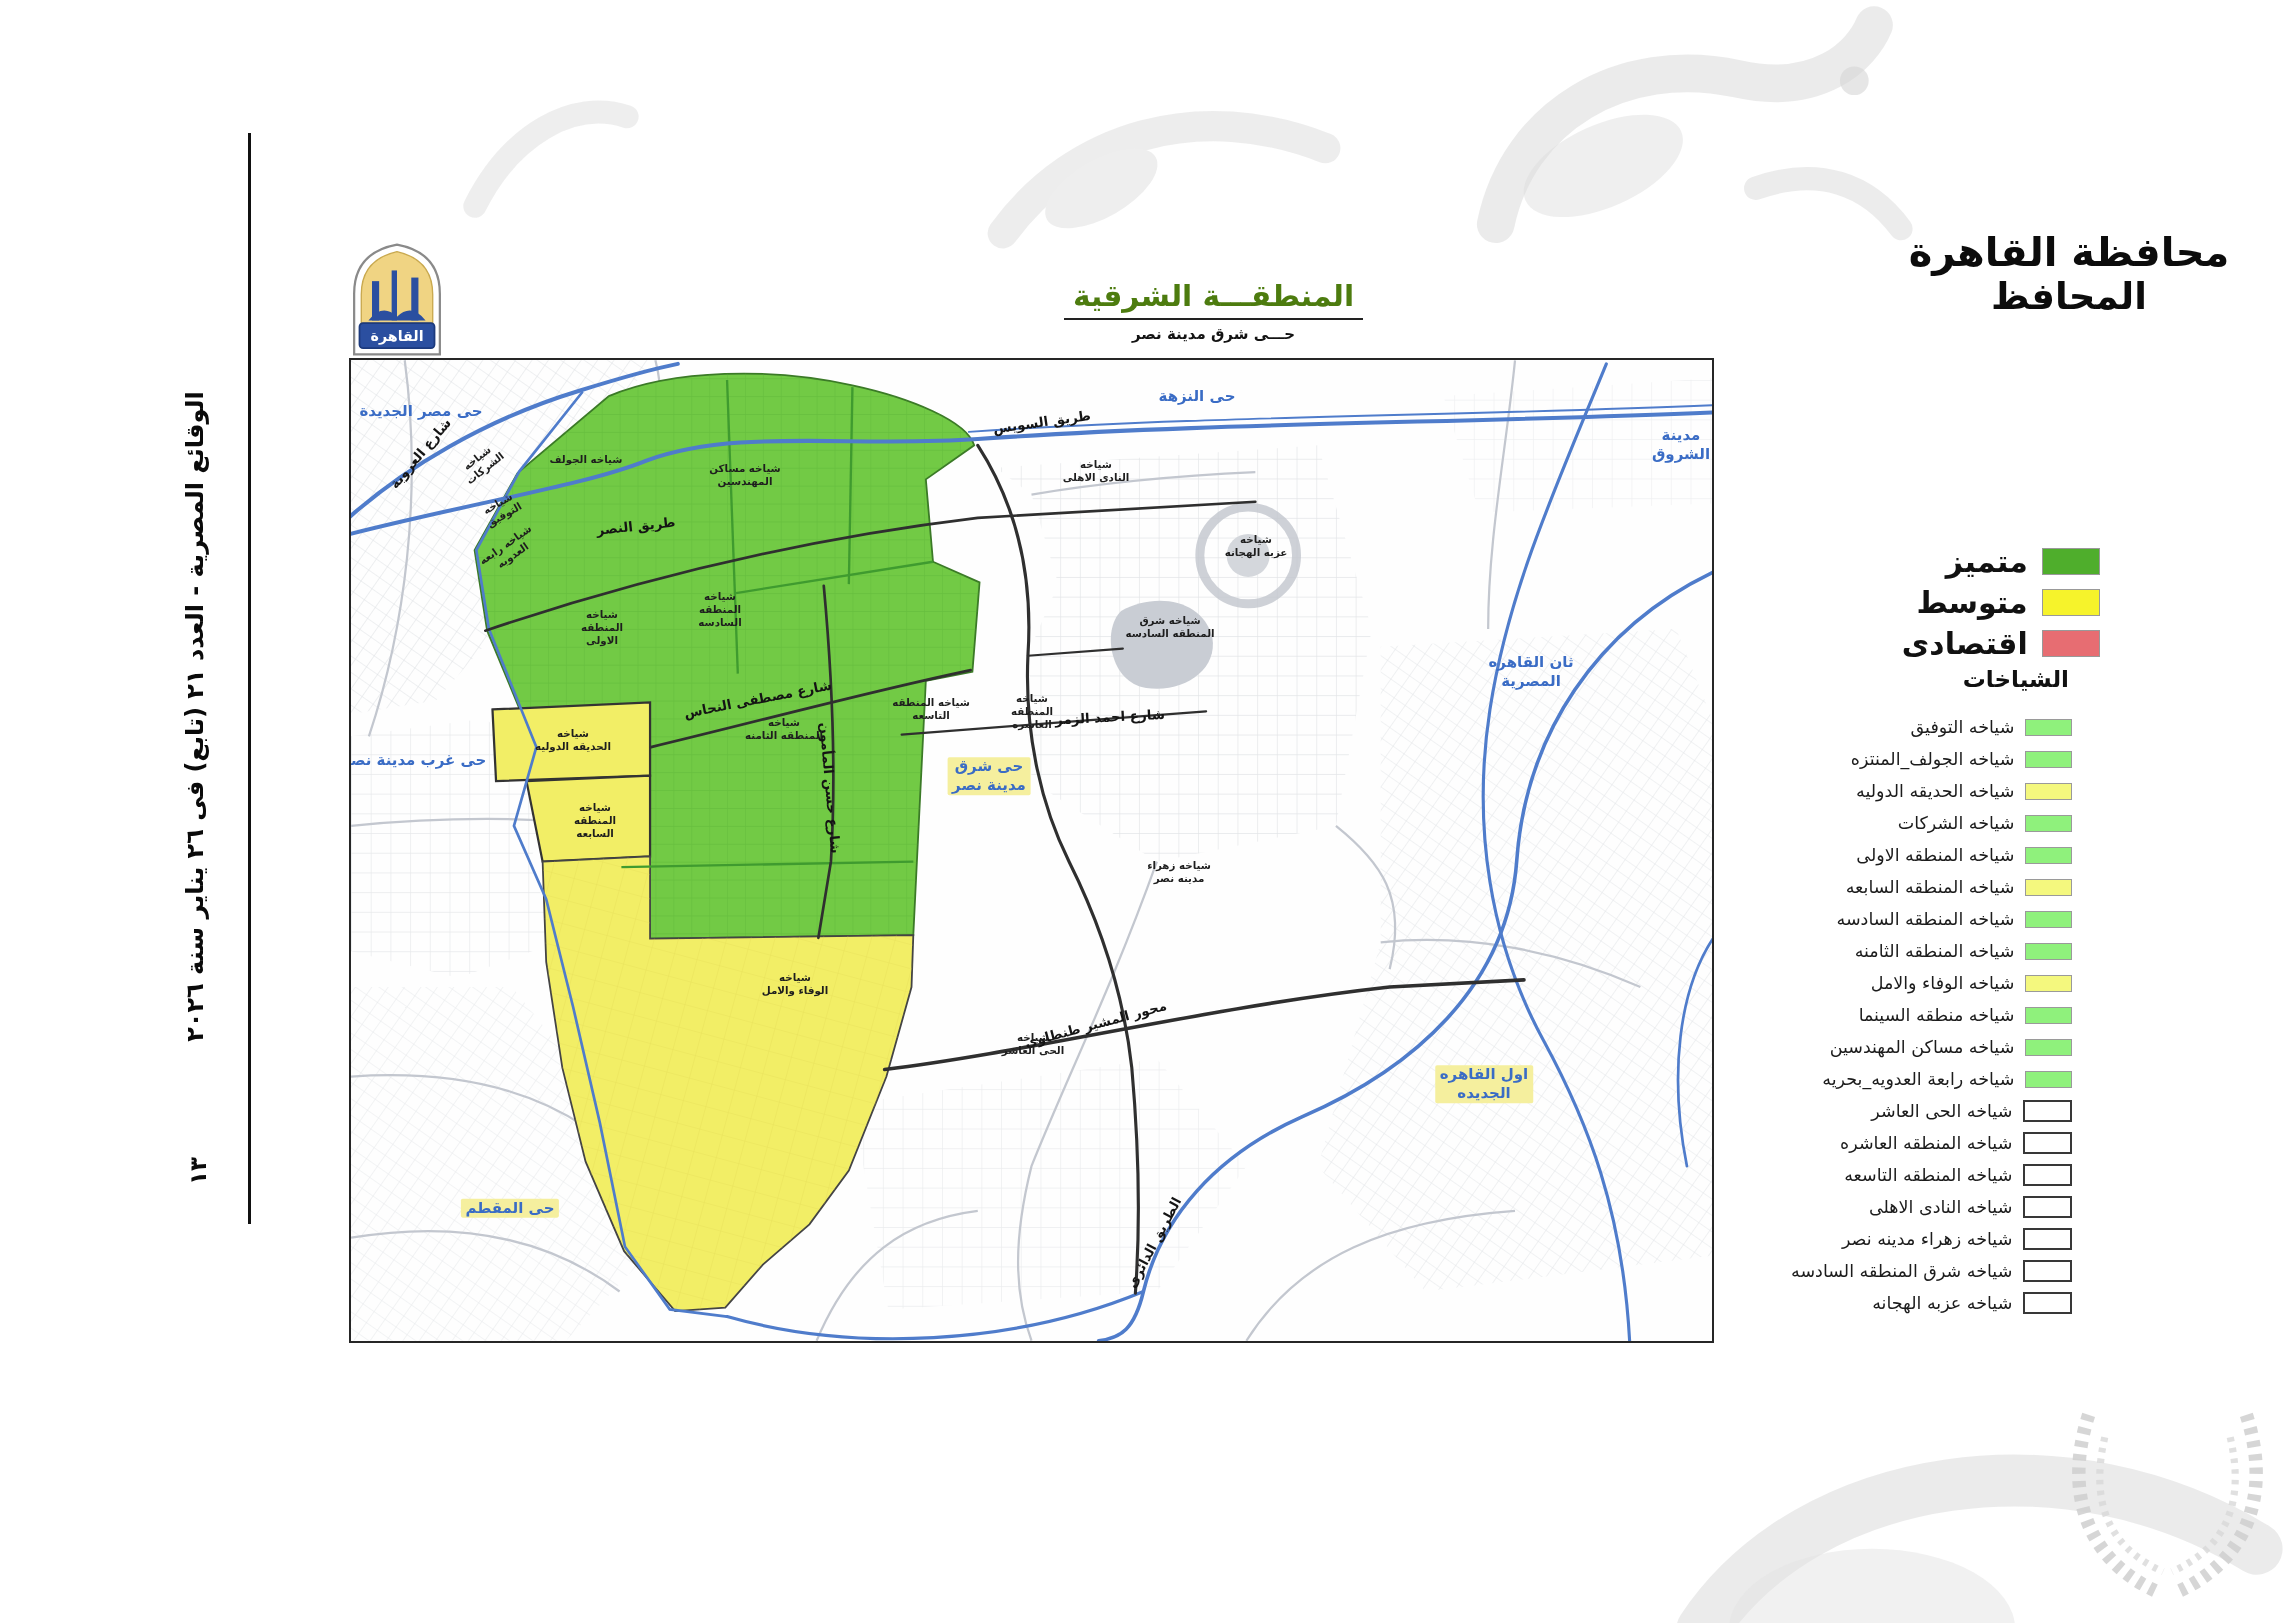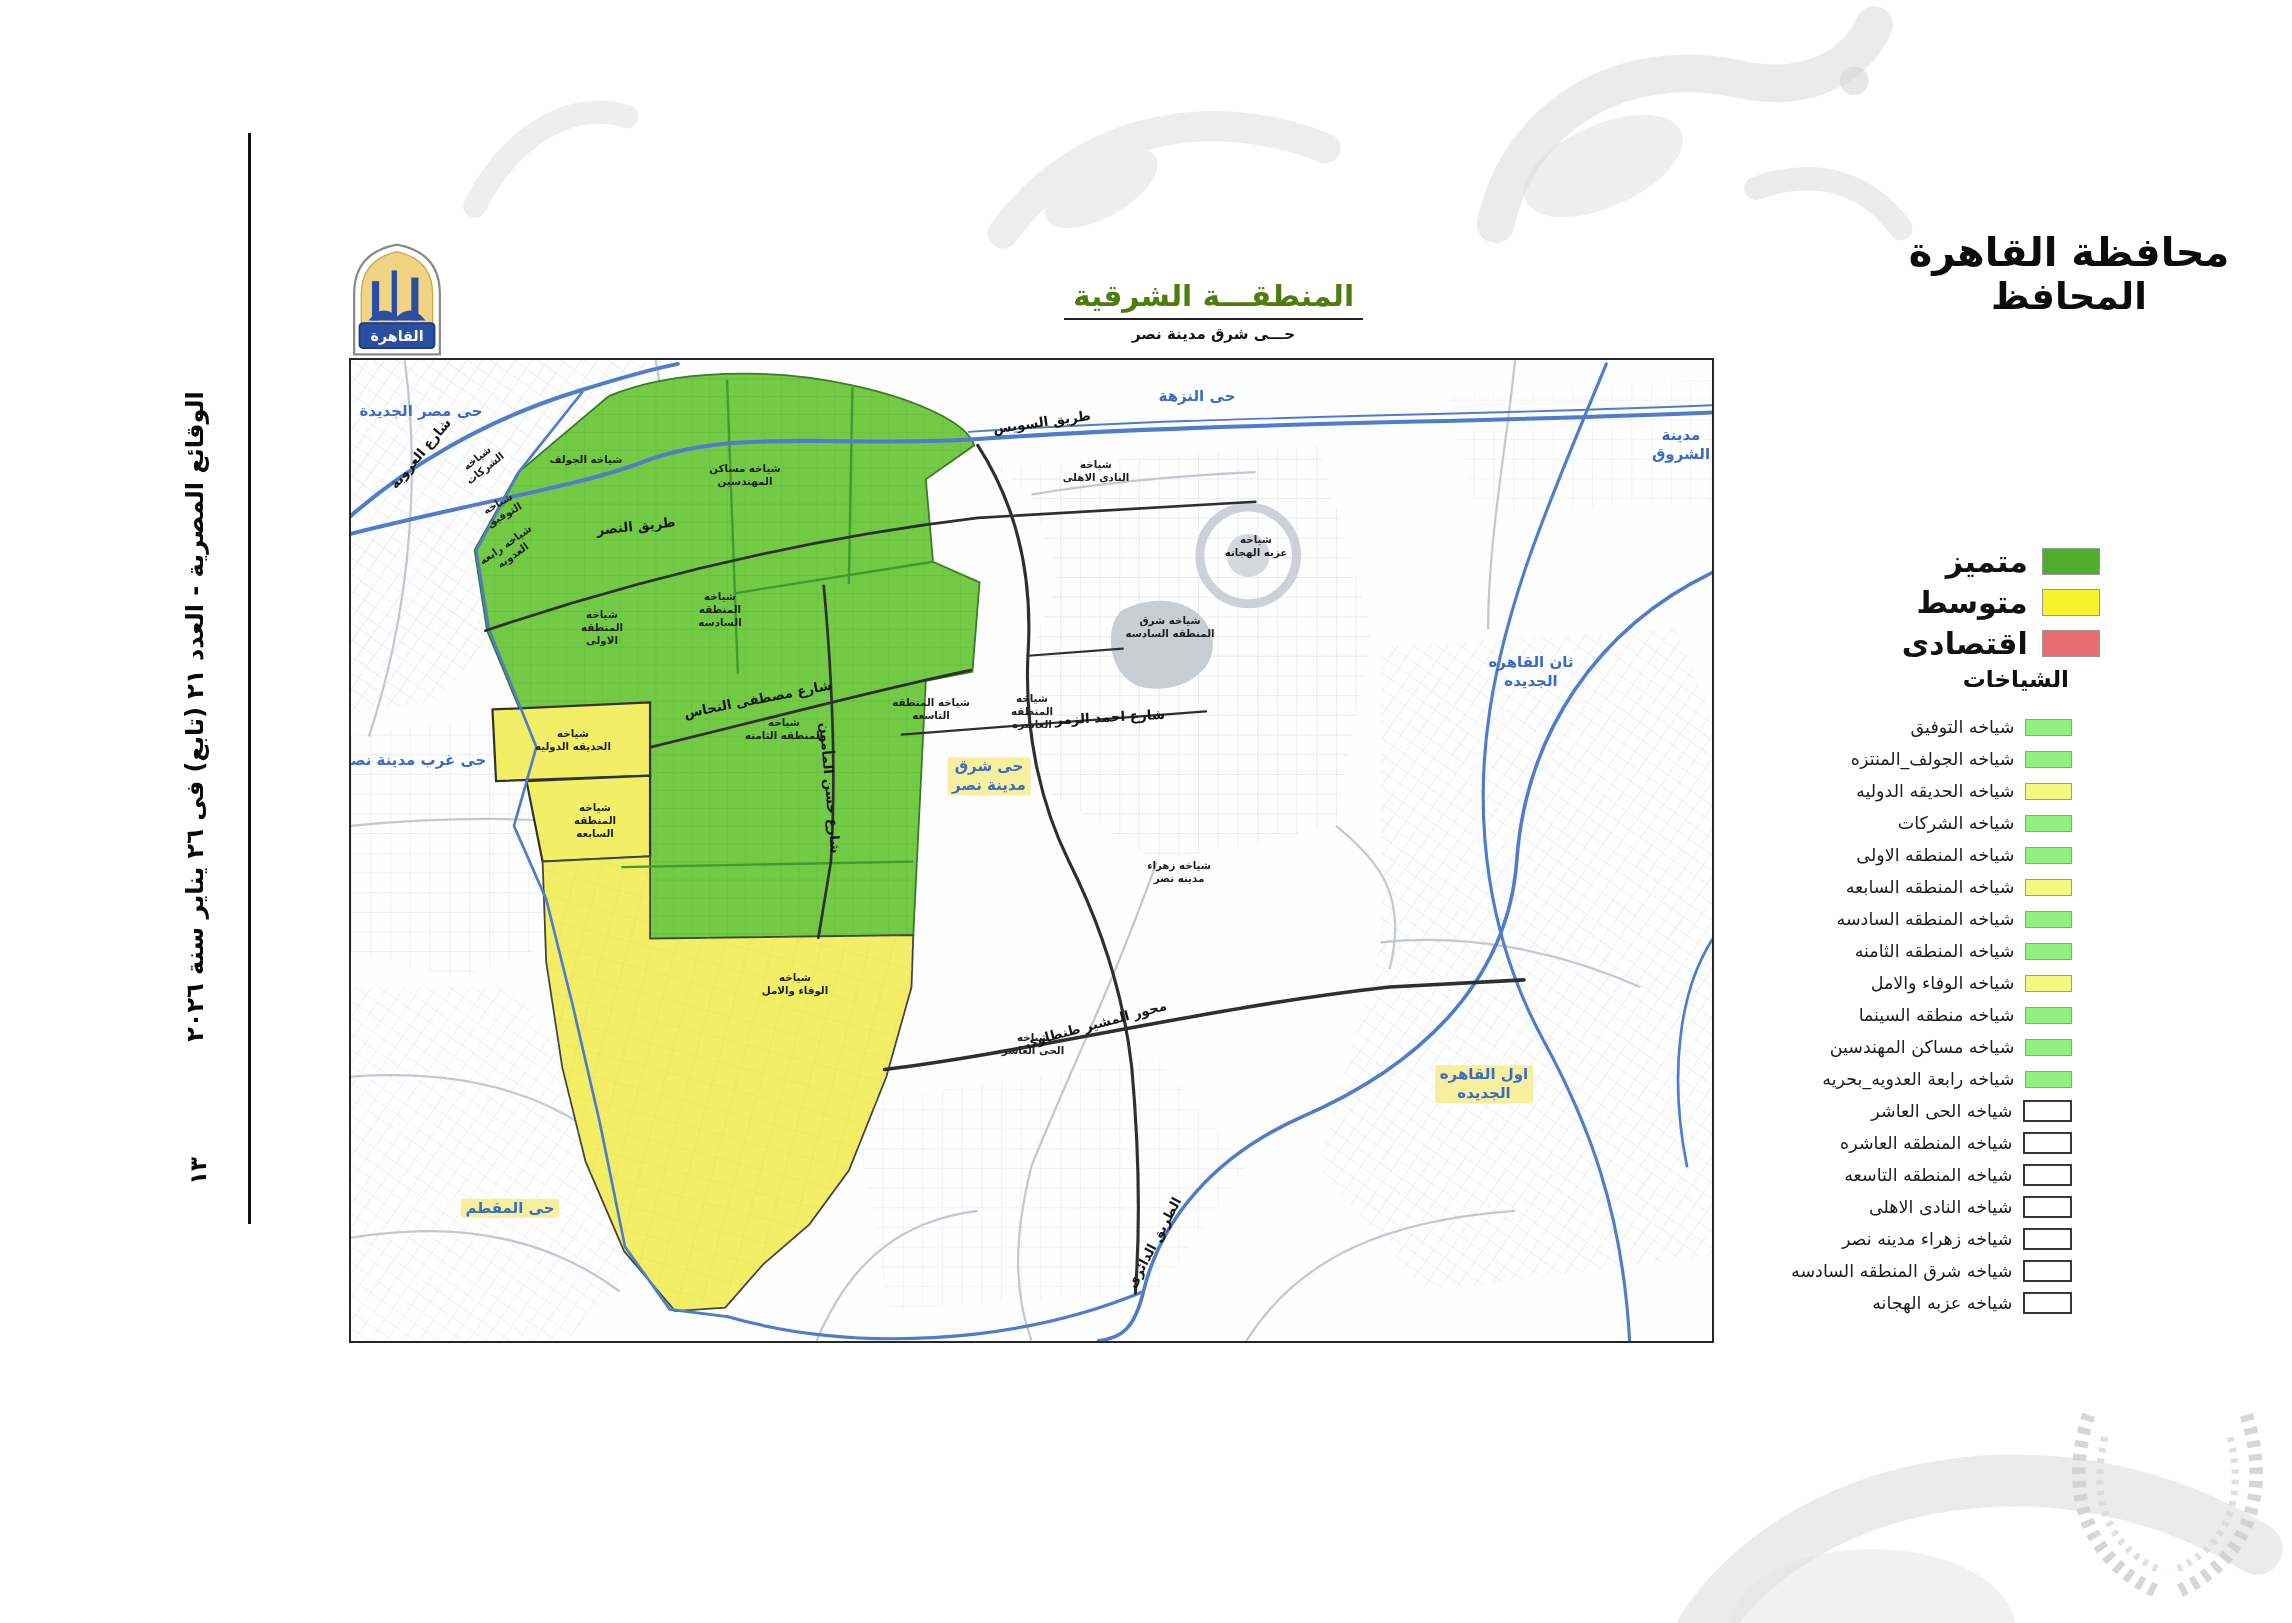--- a/index.html
+++ b/index.html
@@ -202,21 +202,21 @@
       <path stroke-width="3.5" d="M700,95 C742,160 762,240 756,330 C752,420 772,500 802,560 C832,620 862,700 872,790 C880,880 882,960 876,1042"></path>
       <path stroke-width="2.5" d="M756,330 L862,322"></path>
     </g>
   </svg>
   <div id="map-labels">
       <div class="map-label lbl-district" style="left: 70px; top: 51px; --r: 0deg;">حى مصر الجديدة</div>
       <div class="map-label lbl-district" style="left: 846px; top: 36px; --r: 0deg;">حى النزهة</div>
       <div class="map-label lbl-district" style="left: 1330px; top: 45px; margin-top: 40px; --r: 0deg;">مدينة
 الشروق</div>
       <div class="map-label lbl-district" style="left: 1180px; top: 312px; --r: 0deg;">ثان القاهره
-الجديده</div>
+المصرية</div>
       <div class="map-label lbl-district" style="left: 63px; top: 400px; --r: 0deg;">حى غرب مدينة نصر</div>
       <div class="map-label lbl-district hl" style="left: 638px; top: 416px; --r: 0deg;">حى شرق
 مدينة نصر</div>
       <div class="map-label lbl-district hl" style="left: 1133px; top: 724px; --r: 0deg;">اول القاهره
 الجديده</div>
       <div class="map-label lbl-district hl" style="left: 159px; top: 848px; --r: 0deg;">حى المقطم</div>
       <div class="map-label lbl-road" style="left: 70px; top: 94px; --r: -50deg;">شارع العروبة</div>
       <div class="map-label lbl-road" style="left: 691px; top: 63px; --r: -8deg;">طريق السويس</div>
       <div class="map-label lbl-road" style="left: 285px; top: 167px; --r: -6deg;">طريق النصر</div>
       <div class="map-label lbl-road" style="left: 407px; top: 340px; --r: -11deg;">شارع مصطفى النحاس</div>

